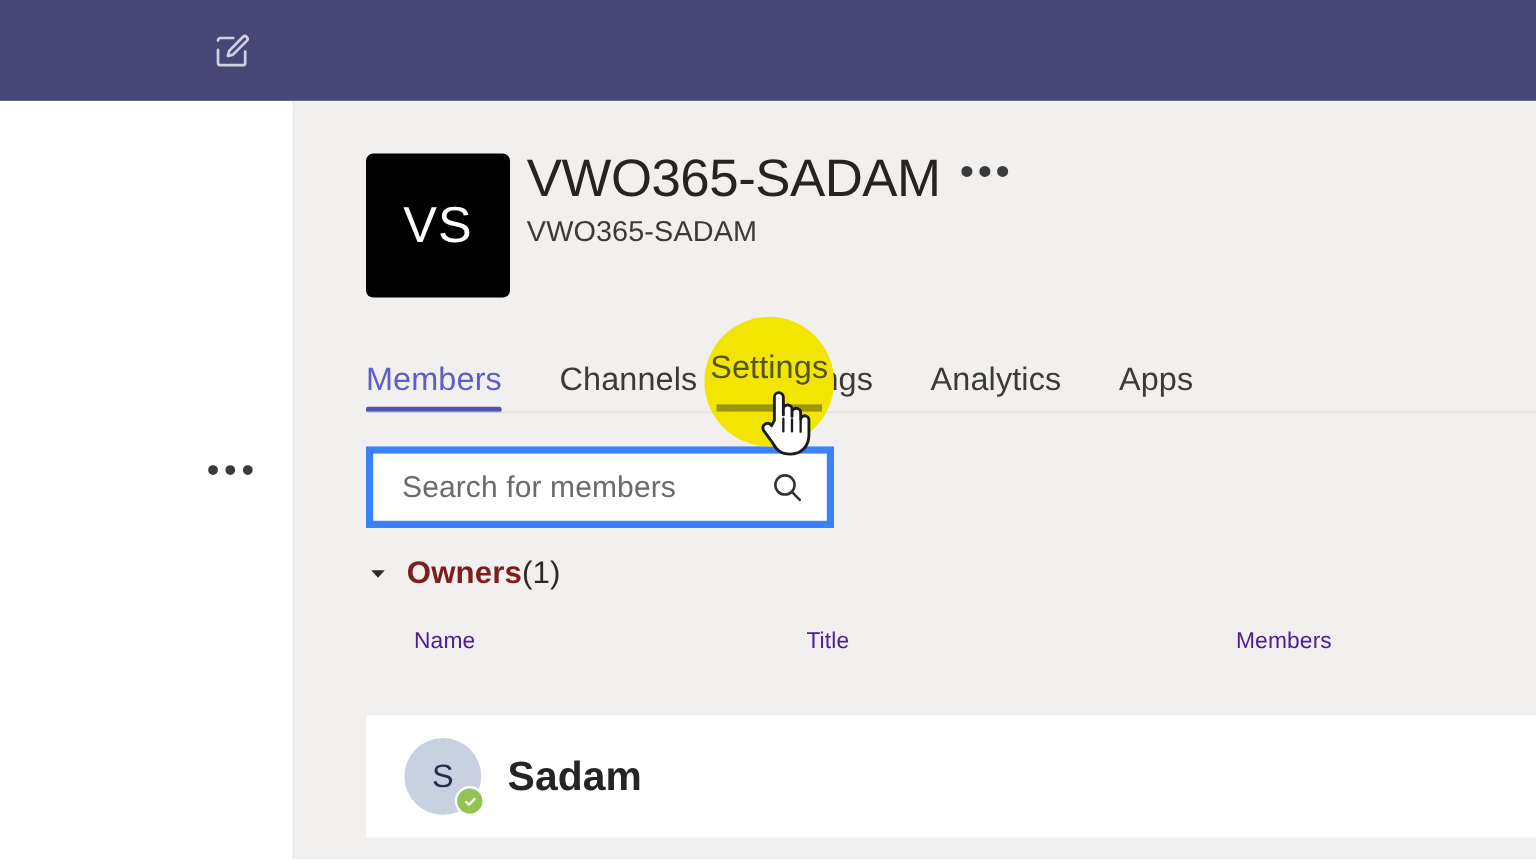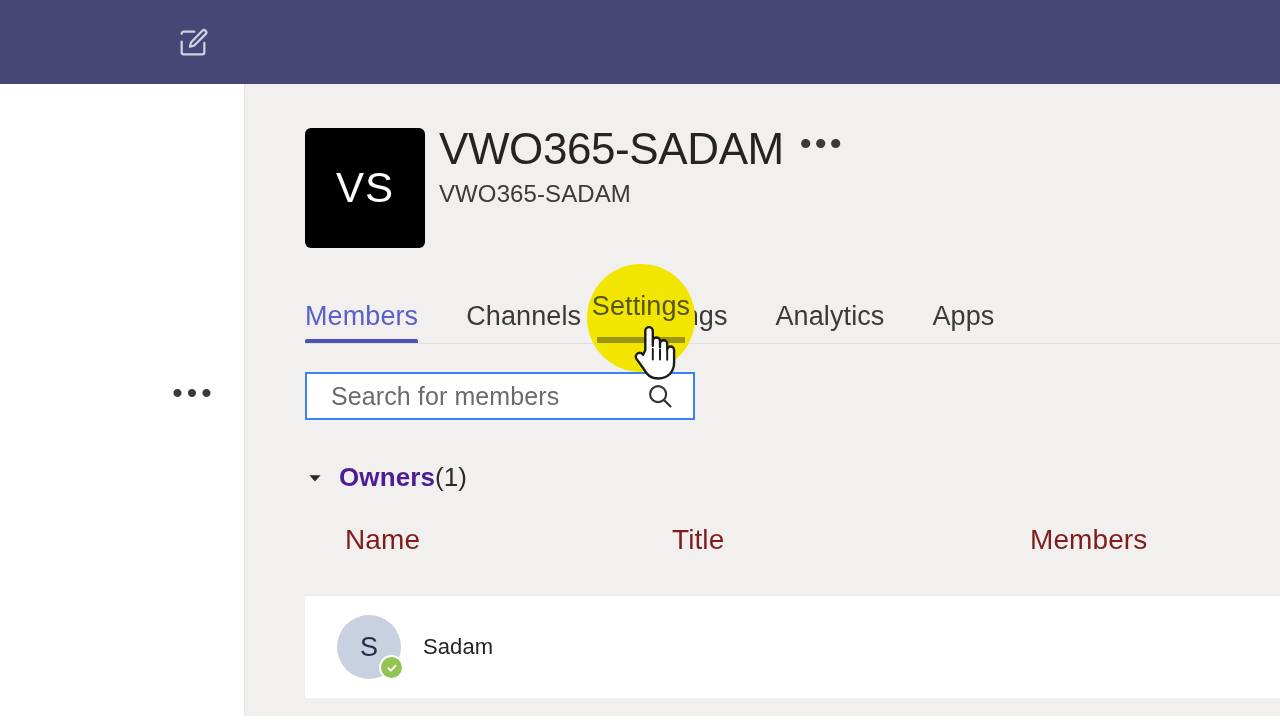--- a/index.html
+++ b/index.html
@@ -192,23 +192,23 @@
     height: 1px;
     background: #e1dfdd;
   }
 
   
   .member-search {
     position: absolute;
     left: 60px;
     top: 288px;
     width: 390px;
-    height: 48px;
+    height: 68px;
     background: #ffffff;
-    border: 2px solid #3b82f6;
+    border: 6px solid #3b82f6;
     display: flex;
     align-items: center;
     padding: 0 18px 0 24px;
   }
   .member-search .ms-text {
     flex: 1 1 auto;
     font-size: 25px;
     color: #6b6b6b;
     letter-spacing: 0.1px;
   }
@@ -230,43 +230,43 @@
     width: 20px;
     height: 20px;
     margin-right: 14px;
     display: flex;
     align-items: center;
     justify-content: center;
   }
   .group-title {
     font-size: 26px;
     font-weight: bold;
-    color: #4c1d95;
+    color: #7f1d1d;
     letter-spacing: 0.1px;
   }
   .group-count {
     font-size: 26px;
     color: #2b2a29;
     letter-spacing: 0.1px;
   }
 
   
   .table-head {
     position: absolute;
     left: 60px;
     top: 440px;
     width: 975px;
     height: 56px;
   }
   .col-name   { position: absolute; left: 40px;  top: 0; }
   .col-title  { position: absolute; left: 367px; top: 0; }
   .col-loc    { position: absolute; left: 725px; top: 0; }
   .col-head {
-    font-size: 28px;
-    color: #7f1d1d;
+    font-size: 19px;
+    color: #4c1d95;
     letter-spacing: 0.1px;
   }
 
   .member-row {
     position: absolute;
     left: 60px;
     top: 511px;
     width: 990px;
     height: 103px;
     background: #ffffff;
@@ -300,23 +300,24 @@
     height: 25px;
     border-radius: 50%;
     background: #92c353;
     border: 2px solid #ffffff;
     display: flex;
     align-items: center;
     justify-content: center;
   }
   .member-name {
     margin-left: 22px;
-    font-size: 22px;
+    font-size: 34px;
     color: #252423;
     letter-spacing: 0.1px;
+    font-weight: bold;
   }
 
   
   .spotlight {
     position: absolute;
     left: 587px;
     top: 264px;
     width: 108px;
     height: 108px;
     border-radius: 50%;

